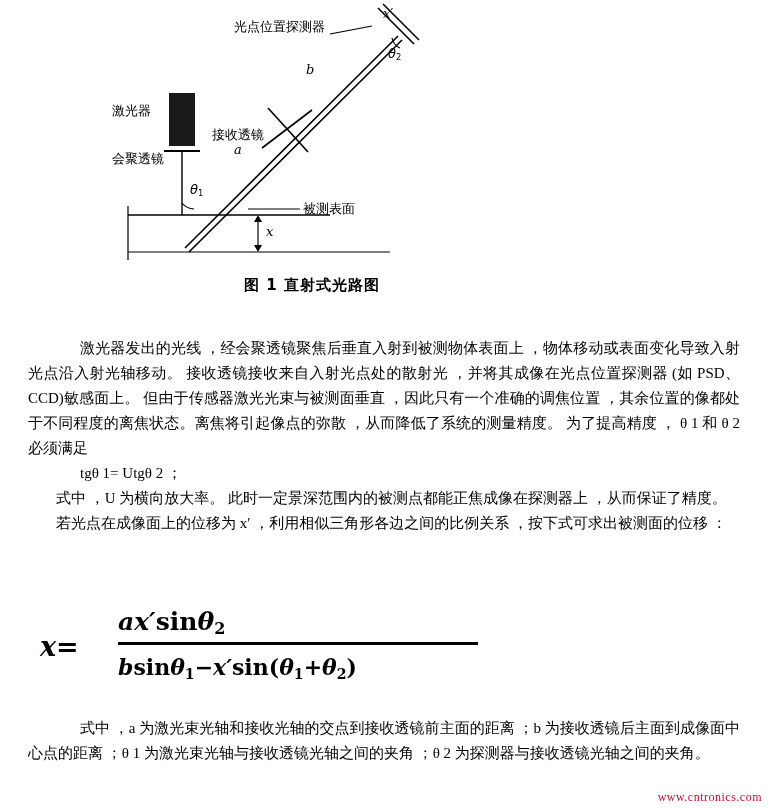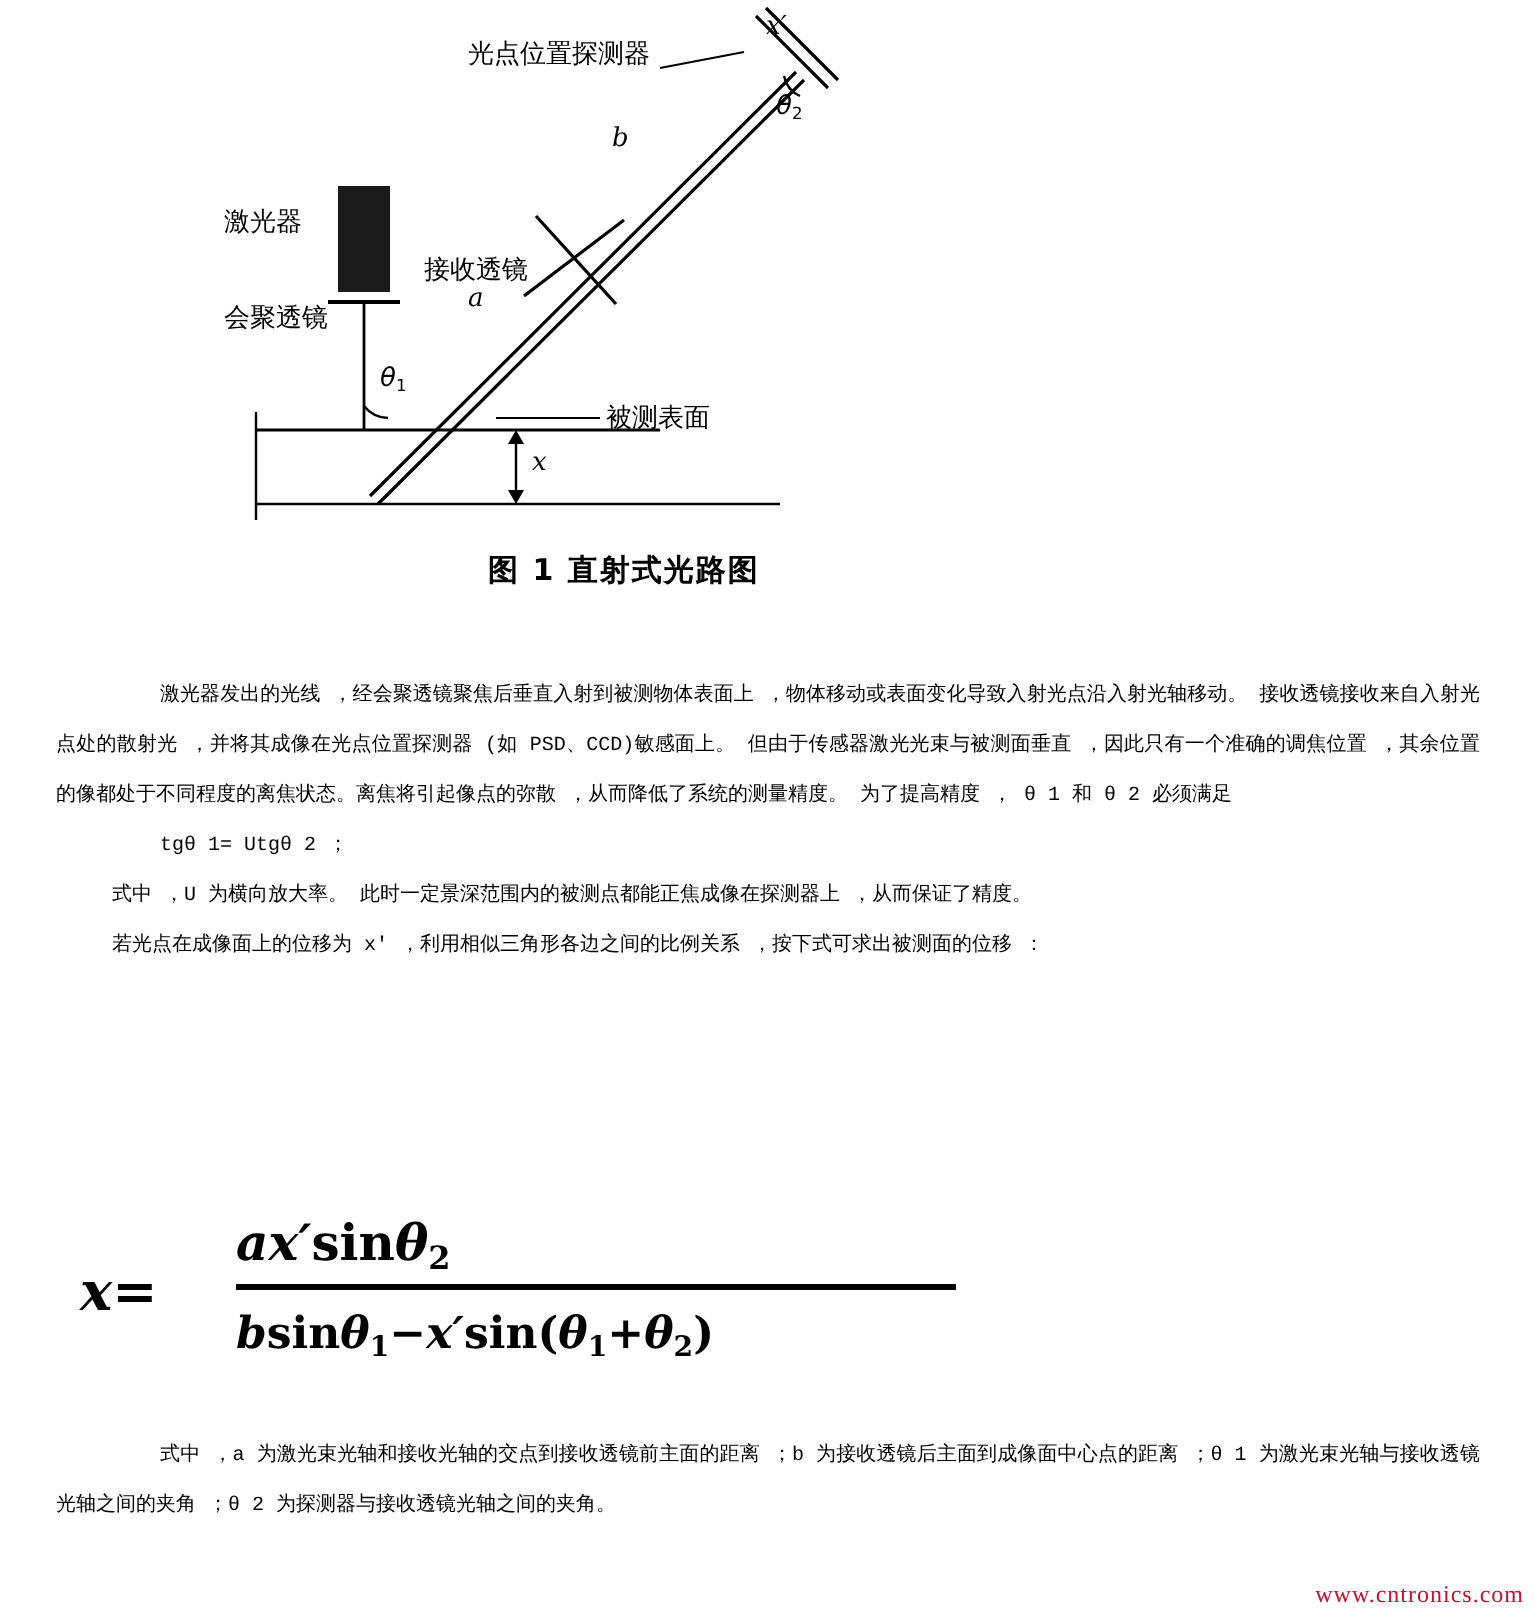--- a/index.html
+++ b/index.html
@@ -54,22 +54,22 @@
     font-weight: bold;
     letter-spacing: 1px;
   }
 
   
   .body-text {
     position: absolute;
     left: 28px;
     top: 336px;
     width: 712px;
-    font-family: Liberation Mono, monospace;
-    font-size: 10px;
+    font-family: Liberation Serif, serif;
+    font-size: 15px;
     line-height: 25px;
     text-align: justify;
   }
   .para {
     margin: 0;
     text-indent: 0;
   }
   .indent-1 { text-indent: 52px; }
   .indent-2 { text-indent: 28px; }
 

